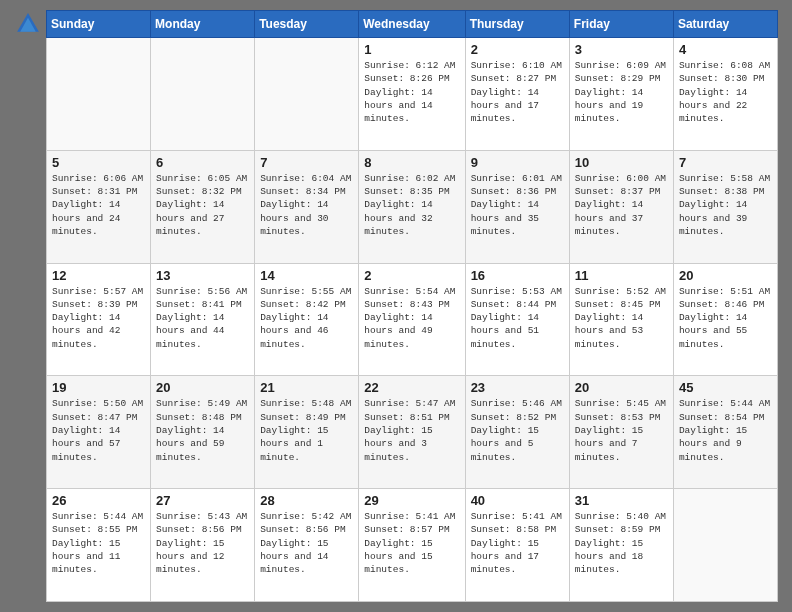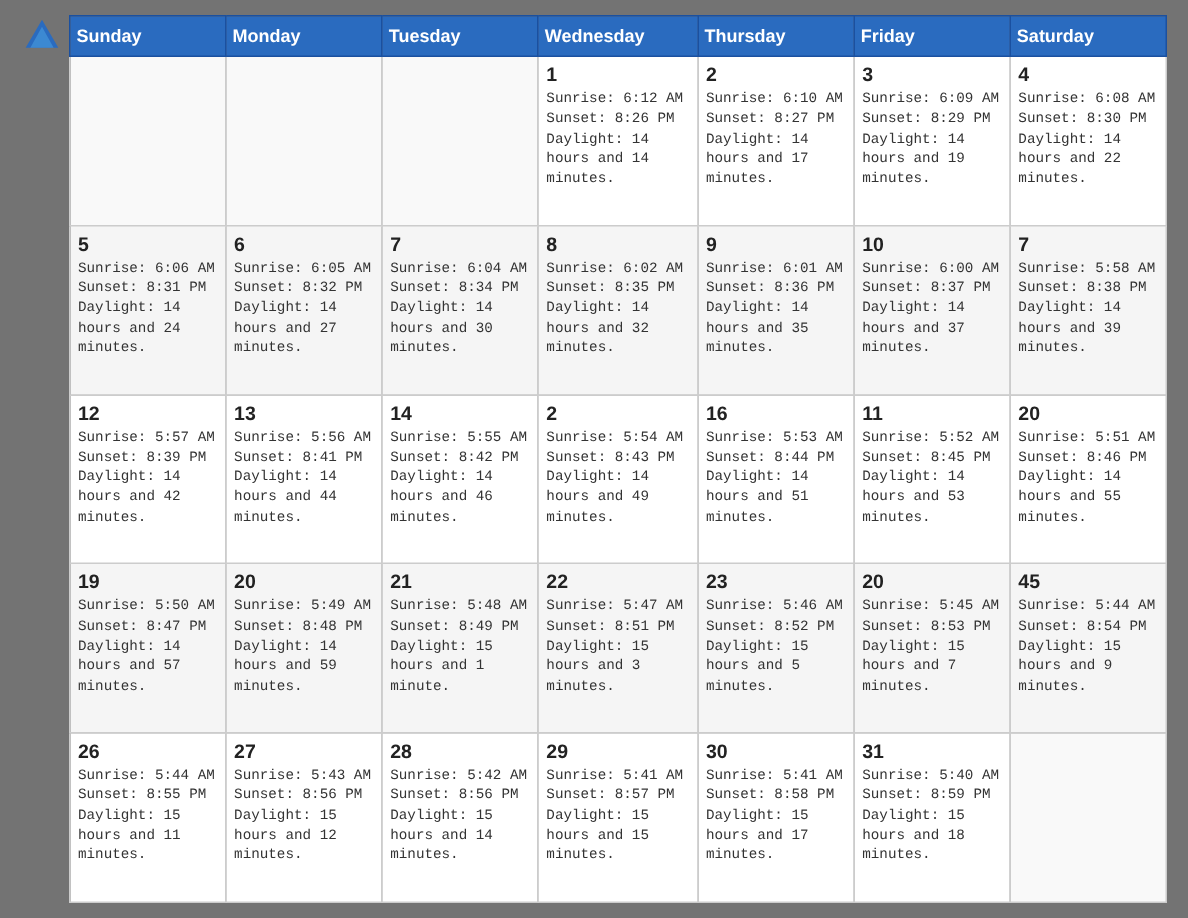--- a/index.html
+++ b/index.html
@@ -260,21 +260,21 @@
           </td>
           <td>
             <span class="day-number">28</span>
             <div class="day-info">Sunrise: 5:42 AM<br>Sunset: 8:56 PM<br>Daylight: 15 hours and 14 minutes.</div>
           </td>
           <td>
             <span class="day-number">29</span>
             <div class="day-info">Sunrise: 5:41 AM<br>Sunset: 8:57 PM<br>Daylight: 15 hours and 15 minutes.</div>
           </td>
           <td>
-            <span class="day-number">30</span>
+            <span class="day-number">40</span>
             <div class="day-info">Sunrise: 5:41 AM<br>Sunset: 8:58 PM<br>Daylight: 15 hours and 17 minutes.</div>
           </td>
           <td>
             <span class="day-number">31</span>
             <div class="day-info">Sunrise: 5:40 AM<br>Sunset: 8:59 PM<br>Daylight: 15 hours and 18 minutes.</div>
           </td>
           <td class="empty-cell"></td>
         </tr>
       </tbody>
   </table>

